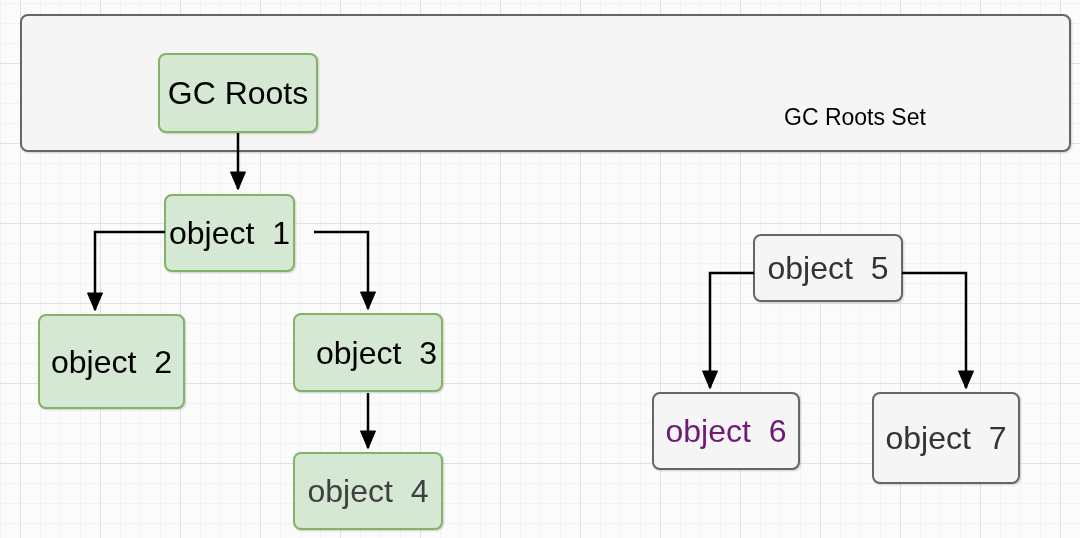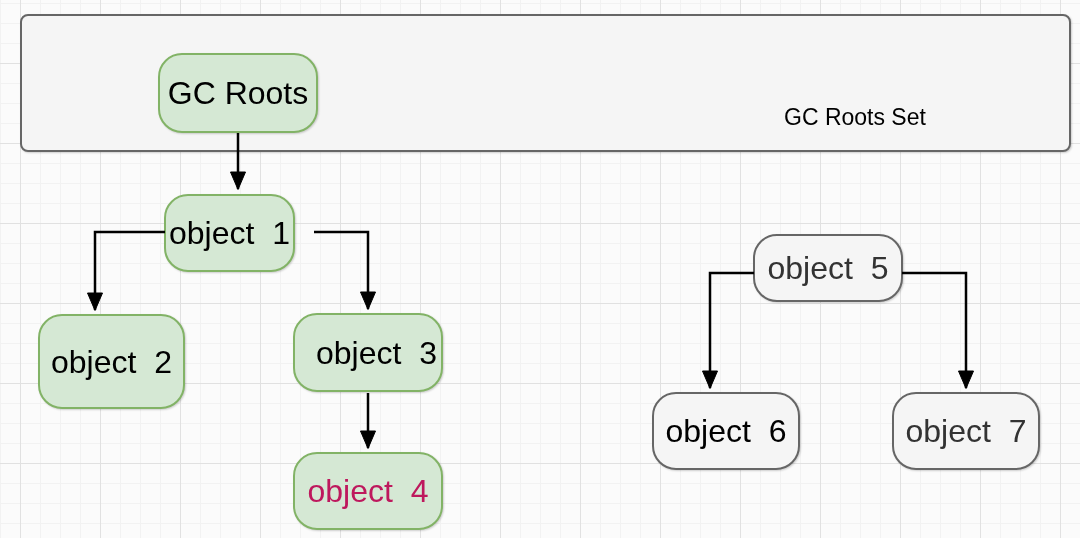--- a/index.html
+++ b/index.html
@@ -35,21 +35,21 @@
     line-height: 1.2;
     color: #000000;
     white-space: pre;
   }
   .node {
     position: absolute;
     display: flex;
     align-items: center;
     justify-content: center;
     border: 2px solid;
-    border-radius: 24px;
+    border-radius: 8px;
     box-sizing: border-box;
     box-shadow: 1px 1px 2px rgba(0,0,0,0.18);
   }
   .node .node-label {
     font-size: 32px;
     line-height: 1;
     white-space: pre;
     letter-spacing: 0px;
   }
   .node.green { background: #d5e8d4; border-color: #82b366; }
@@ -88,32 +88,32 @@
 
   <div class="node green" style="left: 38px; top: 314px; width: 147px; height: 95px; background: rgb(213, 232, 212); border-color: rgb(130, 179, 102);">
     <span class="node-label" style="color: rgb(0, 0, 0);">object  2</span>
   </div>
 
   <div class="node green" style="left: 293px; top: 313px; width: 150px; height: 79px; background: rgb(213, 232, 212); border-color: rgb(130, 179, 102); padding-left: 17px;">
     <span class="node-label" style="color: rgb(0, 0, 0);">object  3</span>
   </div>
 
   <div class="node green" style="left: 293px; top: 452px; width: 150px; height: 78px; background: rgb(213, 232, 212); border-color: rgb(130, 179, 102);">
-    <span class="node-label" style="color: #be185d;">object  4</span>
+    <span class="node-label" style="color: #404040;">object  4</span>
   </div>
 
   <div class="node gray" style="left: 753px; top: 234px; width: 150px; height: 68px; background: rgb(245, 245, 245); border-color: rgb(102, 102, 102);">
     <span class="node-label" style="color: rgb(51, 51, 51);">object  5</span>
   </div>
 
   <div class="node gray" style="left: 652px; top: 392px; width: 148px; height: 78px; background: rgb(245, 245, 245); border-color: rgb(102, 102, 102);">
-    <span class="node-label" style="color: #000000;">object  6</span>
+    <span class="node-label" style="color: #701a75;">object  6</span>
   </div>
 
-  <div class="node gray" style="left: 872px; top: 392px; width: 148px; height: 78px; background: rgb(245, 245, 245); border-color: rgb(102, 102, 102); margin-left: 20px;">
+  <div class="node gray" style="left: 872px; top: 392px; width: 148px; height: 92px; background: rgb(245, 245, 245); border-color: rgb(102, 102, 102);">
     <span class="node-label" style="color: rgb(51, 51, 51);">object  7</span>
   </div>
 
   <svg class="edges" viewBox="0 0 1080 538" xmlns="http://www.w3.org/2000/svg">
     <defs>
       <marker id="arrowhead" markerUnits="userSpaceOnUse" markerWidth="20" markerHeight="18" viewBox="0 0 20 18" refX="18.5" refY="9" orient="auto">
         <path d="M1.5,1.5 L19,9 L1.5,16.5 Z" fill="#000000" stroke="#000000" stroke-width="1"></path>
       </marker>
     </defs>
     <path class="edge" d="M238,133 L238,189" marker-end="url(#arrowhead)" style="stroke: rgb(0, 0, 0);"></path>

